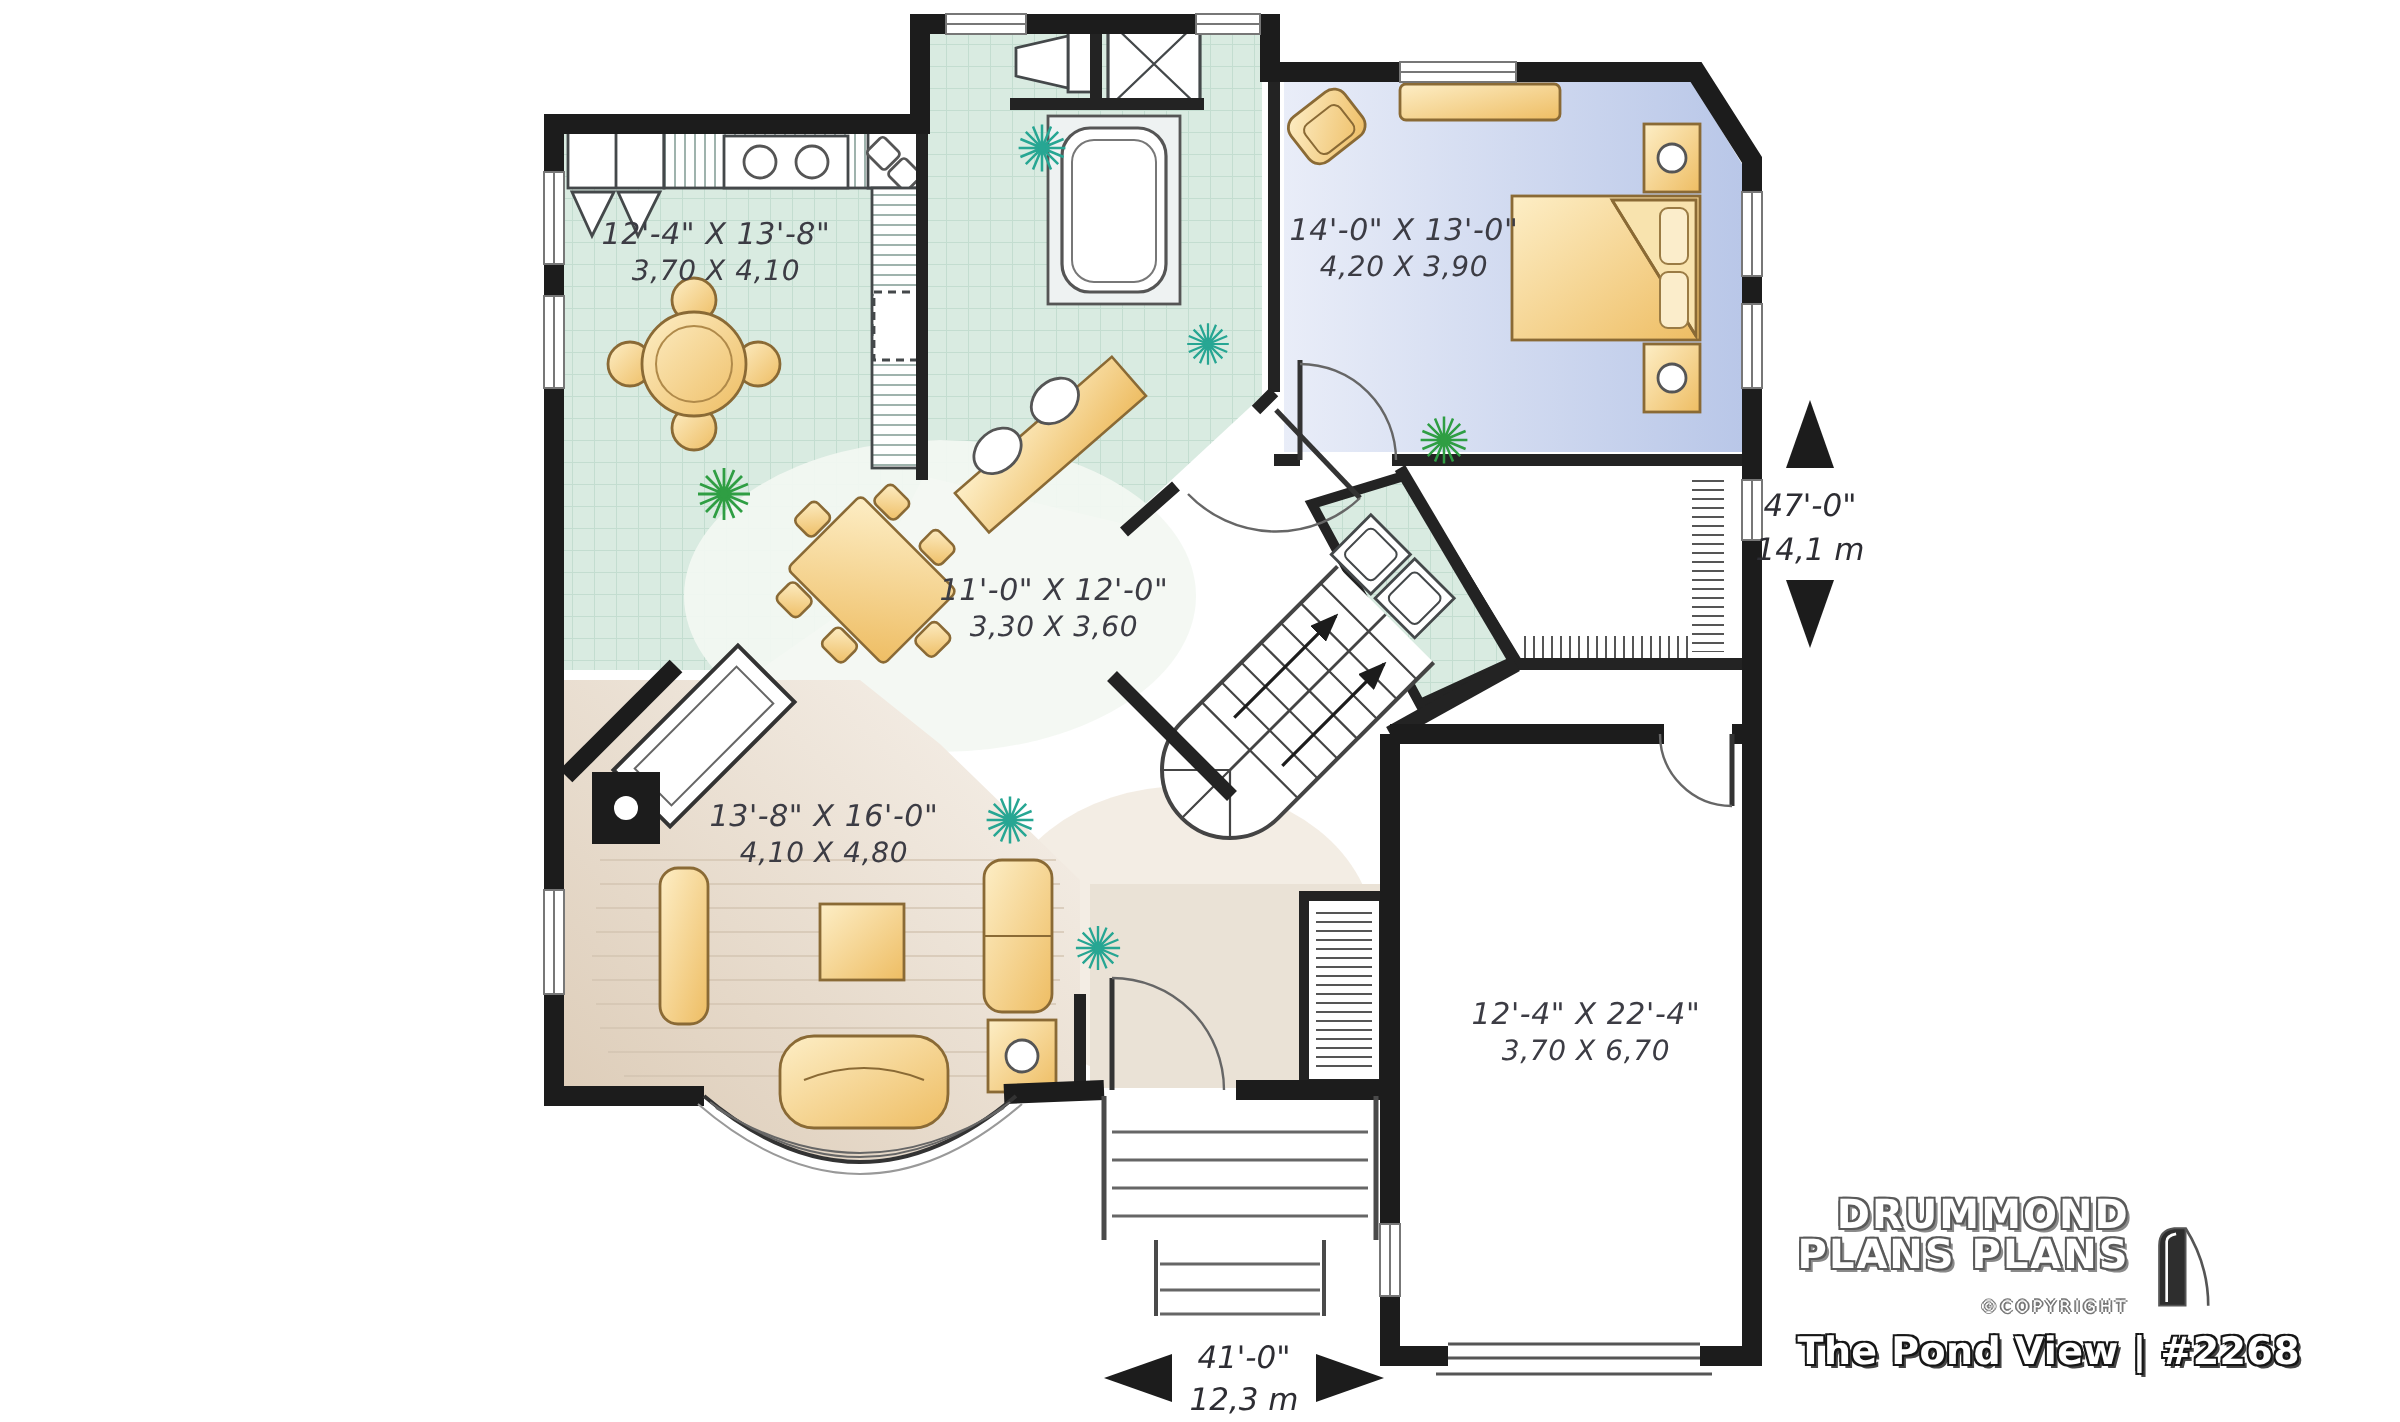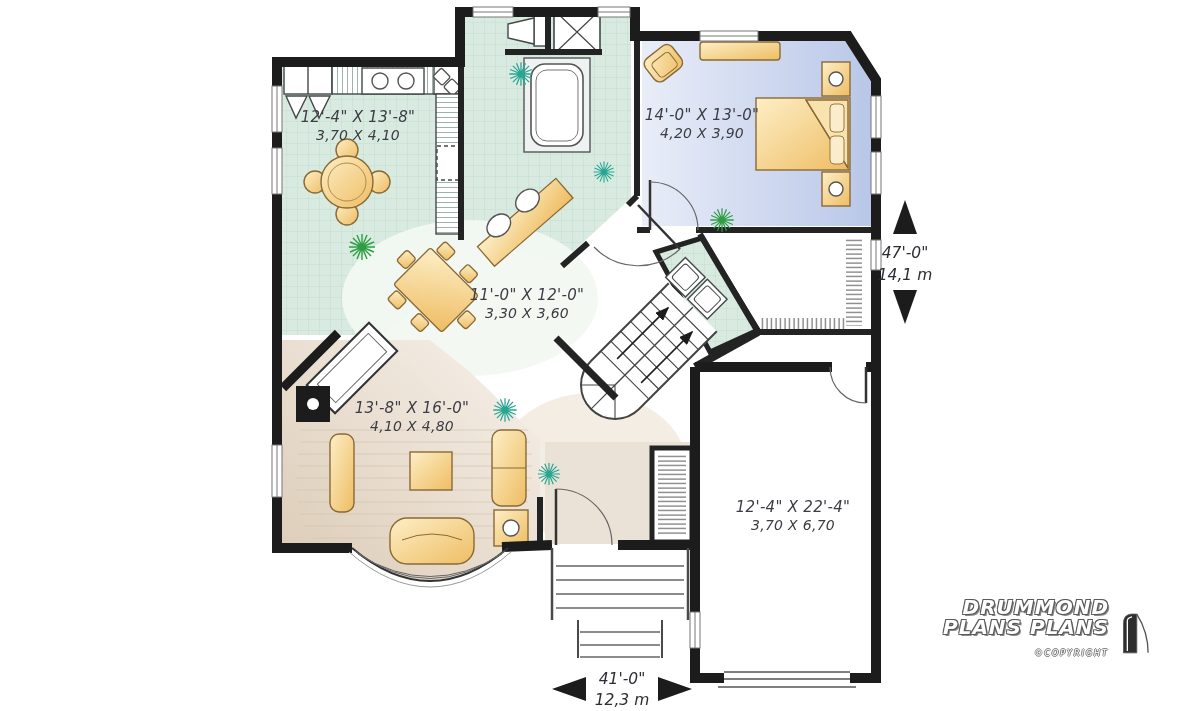--- a/index.html
+++ b/index.html
@@ -3,21 +3,21 @@
 <meta charset="utf-8">
 <style>
   html,body{margin:0;padding:0;background:#ffffff;}
   .stage{position:relative;width:1200px;height:711px;background:#fff;overflow:hidden;
          font-family:"DejaVu Sans",sans-serif;}
   svg text{font-family:"DejaVu Sans",sans-serif;}
   .dimlbl{font-size:15px;font-style:italic;fill:#3c3c44;text-anchor:middle;letter-spacing:.3px;}
   .dimlbl2{font-size:14px;font-style:italic;fill:#3c3c44;text-anchor:middle;letter-spacing:.3px;}
   .ovlbl{font-size:15.5px;font-style:italic;fill:#2d2d33;text-anchor:middle;}
   .logo{position:absolute;right:50px;top:598px;text-align:right;}
-  .brandrow{display:flex;align-items:flex-end;justify-content:flex-start;gap:7px;font-style:italic;}
+  .brandrow{display:flex;align-items:flex-end;justify-content:flex-start;gap:7px;}
   .brandtxt{color:#fff;font-weight:bold;font-size:20px;line-height:.98;letter-spacing:1px;
     text-shadow:-1px -1px 0 #5a5a5a,1px -1px 0 #5a5a5a,-1px 1px 0 #5a5a5a,1px 1px 0 #5a5a5a,2px 2px 0 #8a8a8a;}
   .copyright{color:#fff;font-size:8px;letter-spacing:2px;margin-top:12px;
     text-shadow:-1px 0 0 #777,1px 0 0 #777,0 -1px 0 #777,0 1px 0 #777;}
   .plantitle{margin-top:7px;color:#fff;font-weight:800;font-size:19px;letter-spacing:.2px;
     text-shadow:-1px -1px 0 #161616,1px -1px 0 #161616,-1px 1px 0 #161616,1px 1px 0 #161616,2px 2px 0 #444;}
 </style>
 </head>
 <body>
 
@@ -348,14 +348,15 @@
       <div class="brandtxt">DRUMMOND</div>
       <div class="brandtxt">PLANS PLANS</div>
       <div class="copyright">©COPYRIGHT</div>
     </div>
     <svg width="34" height="50" viewBox="0 0 36 50">
       <path d="M8,46 L8,14 Q8,6 16,5 L22,5 L22,46 Z" fill="#2e2e2e" stroke="#555" stroke-width="1"></path>
       <path d="M12,44 L12,12 Q12,9 17,8" fill="none" stroke="#fff" stroke-width="1.4"></path>
       <path d="M22,5 Q34,24 34,46" fill="none" stroke="#555" stroke-width="1.4"></path>
     </svg>
   </div>
+  <div class="plantitle">The Pond View | #2268</div>
 </div>
 </div>
 
 </body></html>

